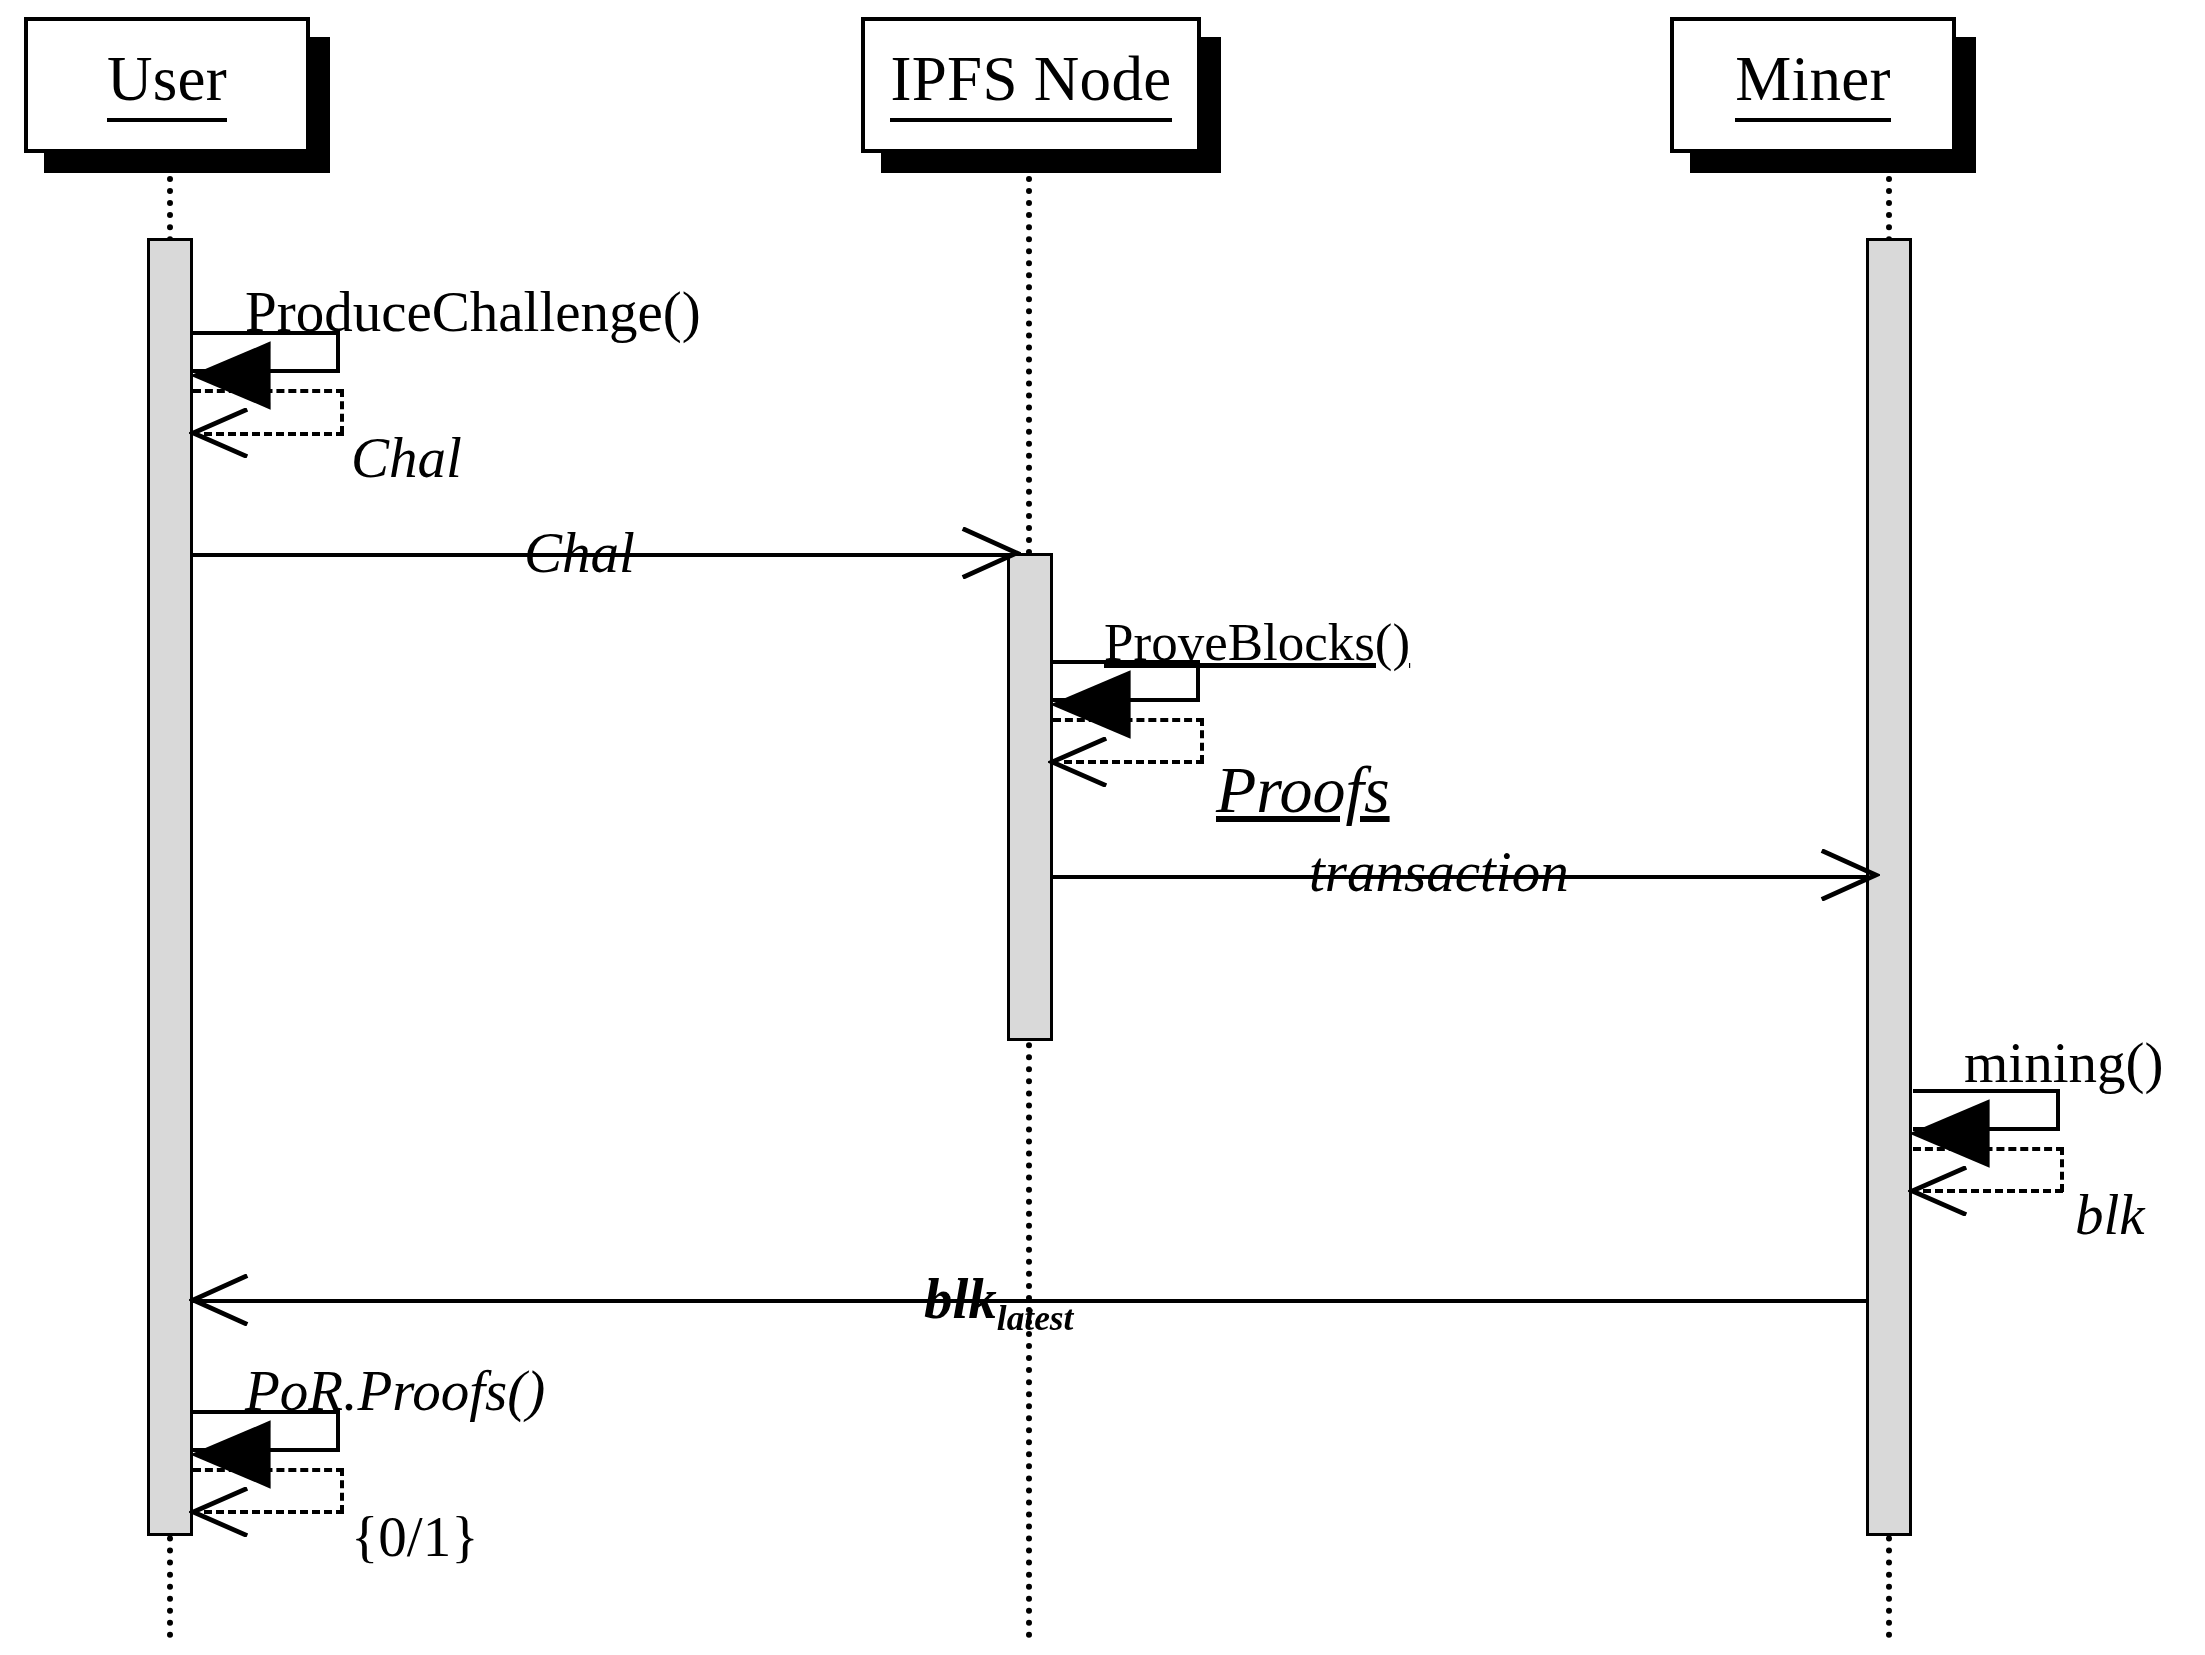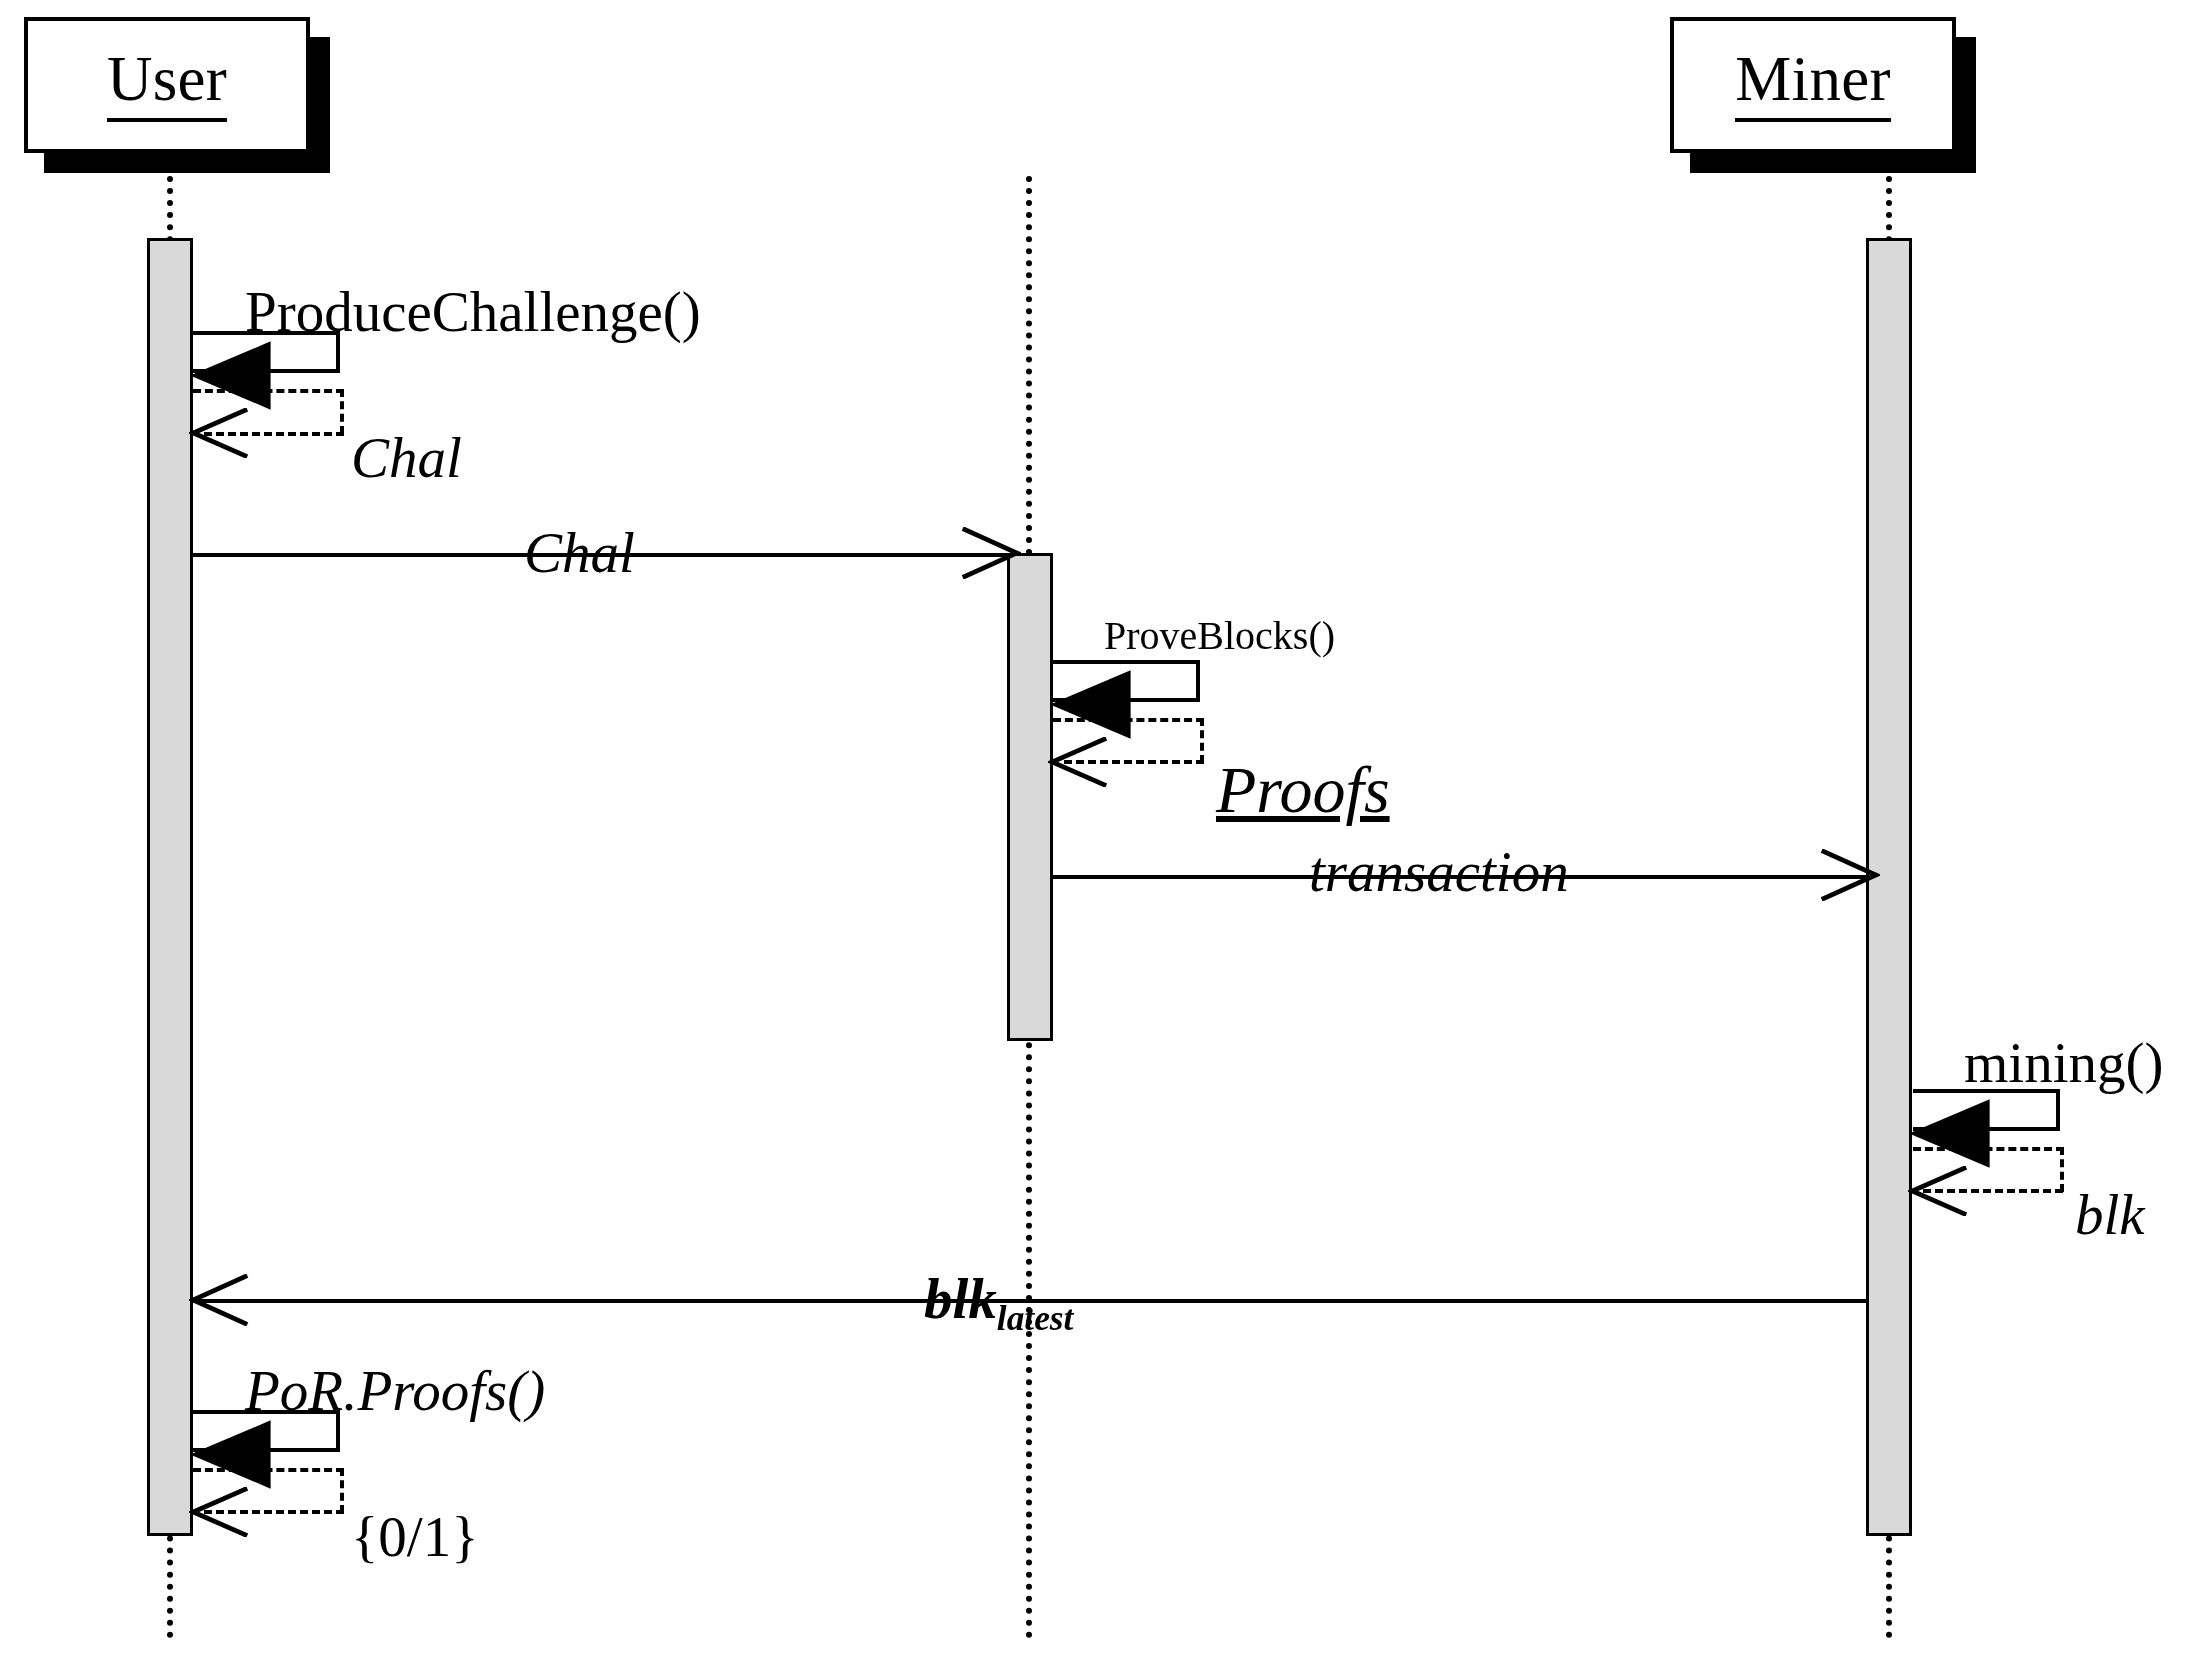--- a/index.html
+++ b/index.html
@@ -50,20 +50,27 @@
 <div id="stage">
 
   <div class="participant" style="left:24px;top:17px;width:286px;height:136px;">
     <div class="pshadow"></div>
     <div class="pbox"></div>
     <div class="plabel">
       <span>User</span>
     </div>
   </div>
 
+  <div class="participant" style="left:861px;top:17px;width:340px;height:136px;">
+    <div class="pshadow"></div>
+    <div class="pbox"></div>
+    <div class="plabel">
+      <span>IPFS Node</span>
+    </div>
+  </div>
 
   <div class="participant" style="left:1670px;top:17px;width:286px;height:136px;">
     <div class="pshadow"></div>
     <div class="pbox"></div>
     <div class="plabel">
       <span>Miner</span>
     </div>
   </div>
 
   <div class="lifeline" style="left:167px;top:176px;height:1463px;"></div>
@@ -94,21 +101,21 @@
   <div class="msglabel ital" style="left:351px;top:381px;font-size:57px;">Chal</div>
 
   <div class="msglabel ital" style="left:524px;top:476px;font-size:57px;">Chal</div>
   <div class="msgline" style="left:193px;top:553px;width:815px;"></div>
   <div class="arrowR" style="left:960px;top:527px;">
     <svg width="61" height="52" viewBox="0 0 90 76">
       <polyline points="4,2 84,38 4,74" fill="none" stroke="#000" stroke-width="7"></polyline>
     </svg>
   </div>
 
-  <div class="msglabel upr" style="left:1104px;top:568px;font-size:40px;">ProveBlocks()</div>
+  <div class="msglabel upr" style="left:1104px;top:568px;font-size:53px;text-decoration:underline;">ProveBlocks()</div>
 
   <div class="selfloop" style="left:1053px;top:660px;width:147px;height:42px;"></div>
   <div class="selfhead" style="left:1050px;top:669px;">
     <svg width="82" height="71" viewBox="0 0 120 104">
         <polygon points="0,52 118,2 118,102" fill="#000"></polygon>
       </svg>
   </div>
 
   <div class="retline" style="left:1053px;top:718px;width:151px;"></div>
   <div class="retvert" style="left:1200px;top:718px;height:45px;"></div>

